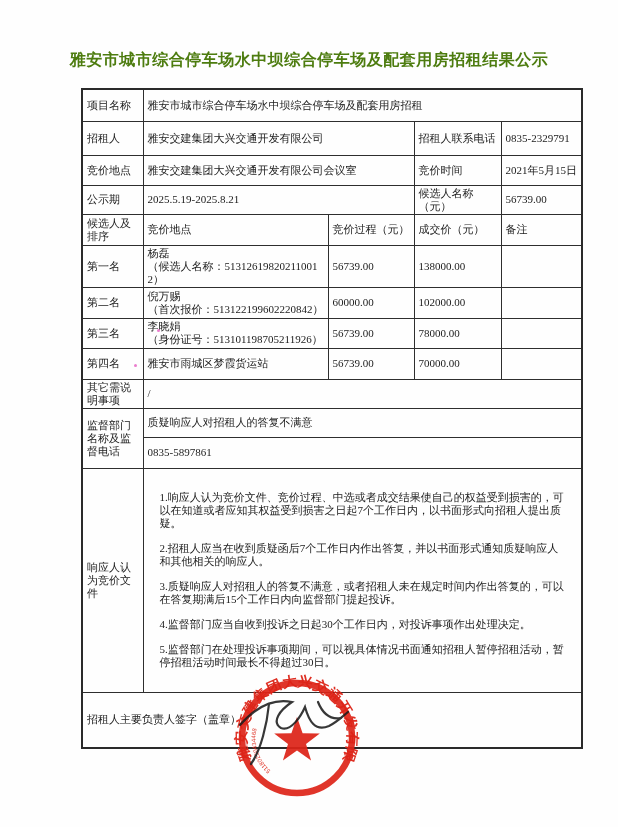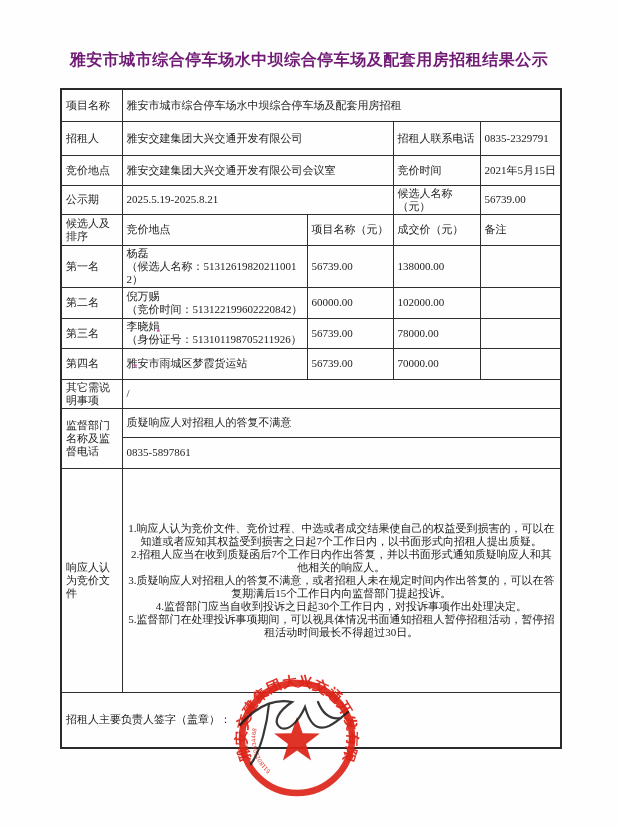--- a/index.html
+++ b/index.html
@@ -4,37 +4,37 @@
 <style>
   html,body { margin:0; padding:0; background:#e8e8e8; }
   .page {
     position:relative; width:618px; height:827px; margin:0 auto;
     background:#fefefe; overflow:hidden;
     font-family:"Liberation Serif","DejaVu Serif",serif; color:#1b1b1b;
   }
   .doc-title {
     position:absolute; top:50px; left:0; width:618px; text-align:center;
     font-family:"Liberation Sans","DejaVu Sans",sans-serif;
-    font-size:16px; font-weight:bold; letter-spacing:0.5px; color:#701a75;
+    font-size:16px; font-weight:bold; letter-spacing:0.5px; color:#4d7c0f;
   }
   table.main {
-    position:absolute; left:60px; top:88px; width:502px;
+    position:absolute; left:81px; top:88px; width:502px;
     border-collapse:collapse; table-layout:fixed;
     font-size:11px; line-height:13px;
   }
   table.main td {
     border:1px solid #2e2e2e; padding:1px 4px;
     vertical-align:middle; overflow:hidden; word-break:break-all;
   }
   table.main { border:2px solid #2a2a2a; }
   .lbl { padding:1px 6px 1px 5px; }
   .ctr { text-align:left; }
   .name-line { display:block; }
   .clauses { padding:2px 6px 2px 4px; }
-  .clause { margin:0;text-align:center; }
+  .clause { margin:12px; }
   .sig-cell { padding-left:4px;margin-left:36px; }
   .stamp-wrap { position:absolute; left:230px; top:671px; width:134px; height:134px; }
   .artifact { position:absolute; width:3px; height:3px; border-radius:50%; background:#e55cc0; opacity:0.8; }
   .dot-a { left:157px; top:329px; }
   .dot-b { left:134px; top:364px; }
 </style>
 </head>
 <body>
 
 <div class="page">
@@ -73,41 +73,41 @@
     <tr style="height:23px">
       <td class="lbl">公示期</td>
       <td colspan="2">2025.5.19-2025.8.21</td>
       <td class="ctr">候选人名称（元）</td>
       <td class="ctr">56739.00</td>
     </tr>
 
     <tr style="height:31px">
       <td class="lbl">候选人及排序</td>
       <td class="ctr">竞价地点</td>
-      <td class="ctr">项目名称（元）</td>
+      <td class="ctr">竞价过程（元）</td>
       <td class="ctr">成交价（元）</td>
       <td class="ctr">备注</td>
     </tr>
 
     <tr style="height:30px">
       <td class="lbl">第一名</td>
       <td>
         <span class="name-line">杨磊</span>
         <span class="name-line">（候选人名称：513126198202110012）</span>
       </td>
       <td class="ctr">56739.00</td>
       <td class="ctr">138000.00</td>
       <td></td>
     </tr>
 
     <tr style="height:31px">
       <td class="lbl">第二名</td>
       <td>
         <span class="name-line">倪万赐</span>
-        <span class="name-line">（竞价时间：513122199602220842）</span>
+        <span class="name-line">（首次报价：513122199602220842）</span>
       </td>
       <td class="ctr">60000.00</td>
       <td class="ctr">102000.00</td>
       <td></td>
     </tr>
 
     <tr style="height:30px">
       <td class="lbl">第三名</td>
       <td>
         <span class="name-line">李晓娟</span>

